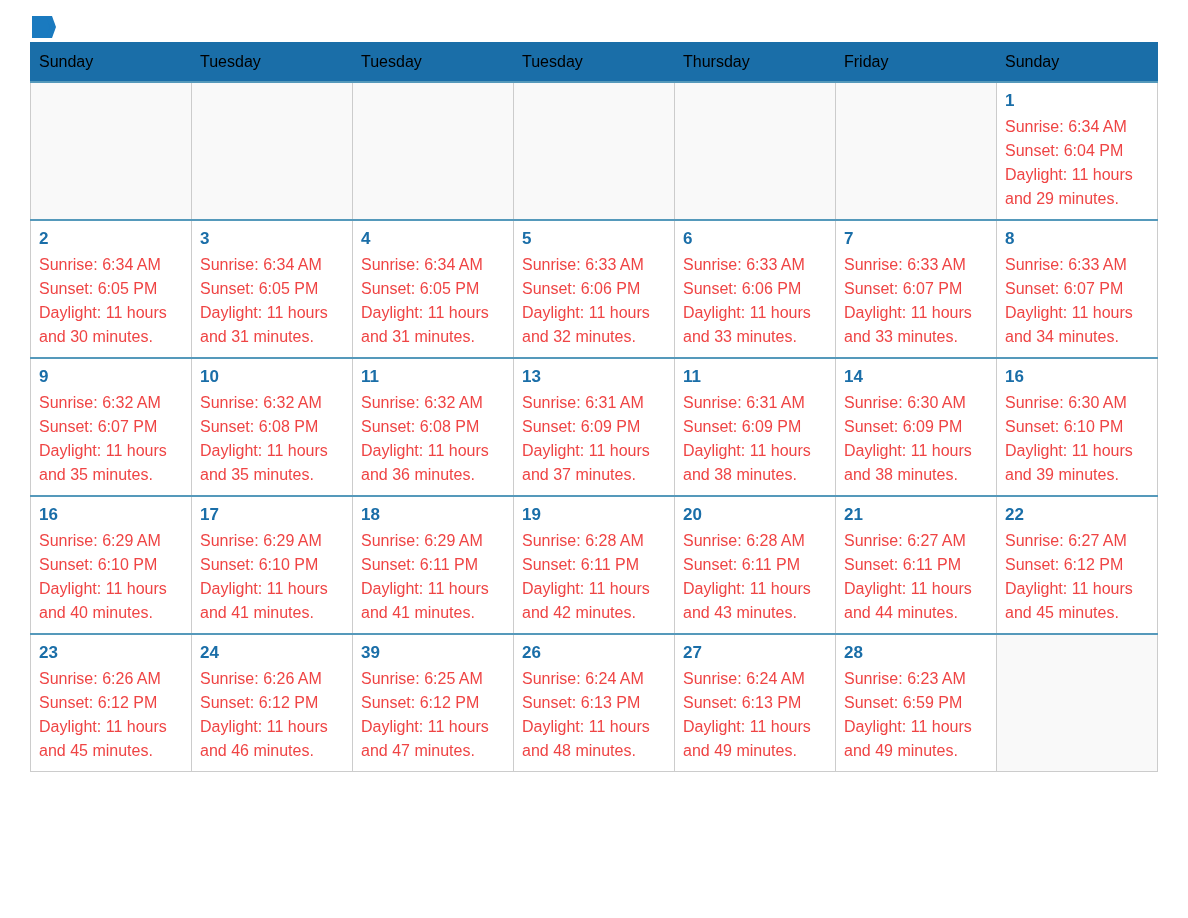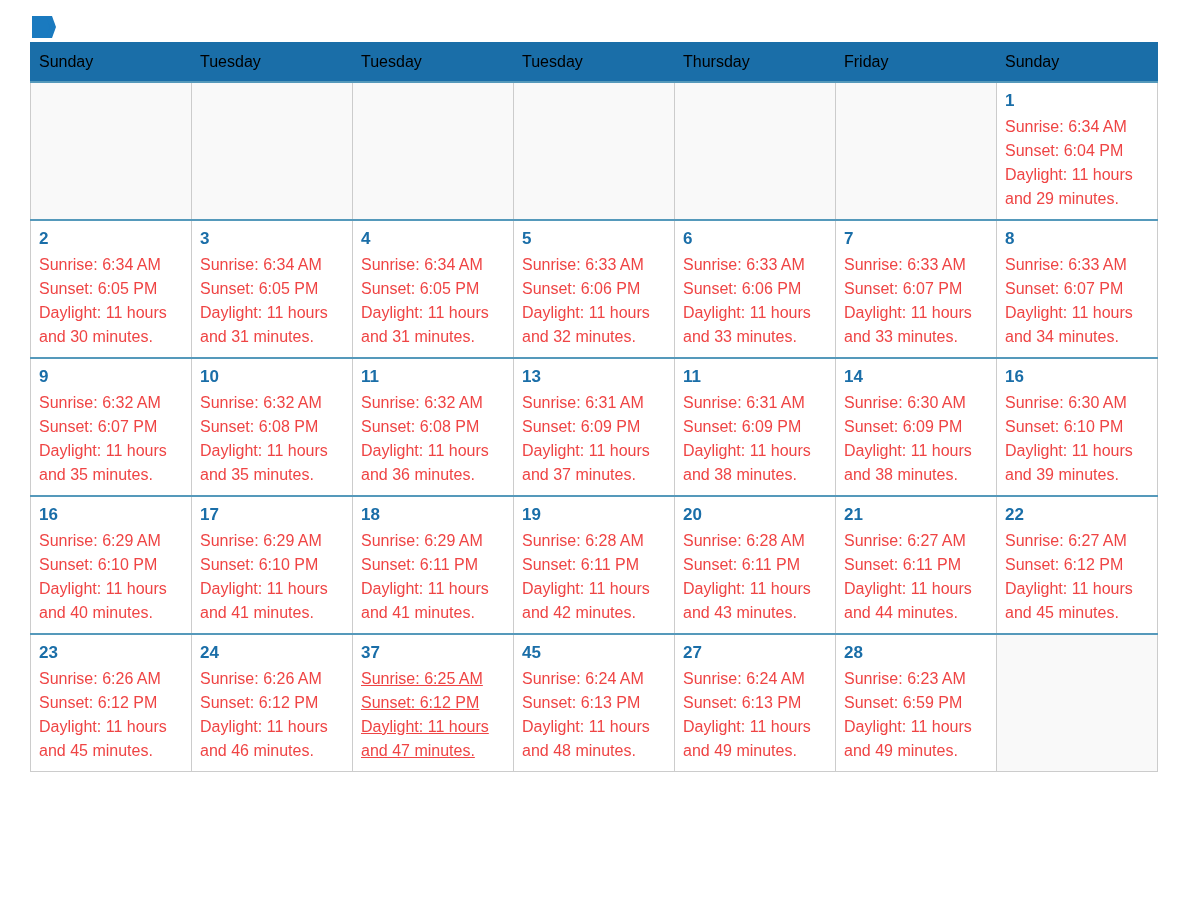--- a/index.html
+++ b/index.html
@@ -298,28 +298,28 @@
 and 45 minutes.</div>
         </td>
         <td>
           <div class="day-number">24</div>
           <div class="day-info" style="white-space: pre-line;">Sunrise: 6:26 AM
 Sunset: 6:12 PM
 Daylight: 11 hours
 and 46 minutes.</div>
         </td>
         <td>
-          <div class="day-number">37</div>
-          <div class="day-info" style="white-space: pre-line; text-decoration: underline;">Sunrise: 6:25 AM
+          <div class="day-number">39</div>
+          <div class="day-info" style="white-space: pre-line;">Sunrise: 6:25 AM
 Sunset: 6:12 PM
 Daylight: 11 hours
 and 47 minutes.</div>
         </td>
         <td>
-          <div class="day-number">45</div>
+          <div class="day-number">26</div>
           <div class="day-info" style="white-space: pre-line;">Sunrise: 6:24 AM
 Sunset: 6:13 PM
 Daylight: 11 hours
 and 48 minutes.</div>
         </td>
         <td>
           <div class="day-number">27</div>
           <div class="day-info" style="white-space: pre-line;">Sunrise: 6:24 AM
 Sunset: 6:13 PM
 Daylight: 11 hours

